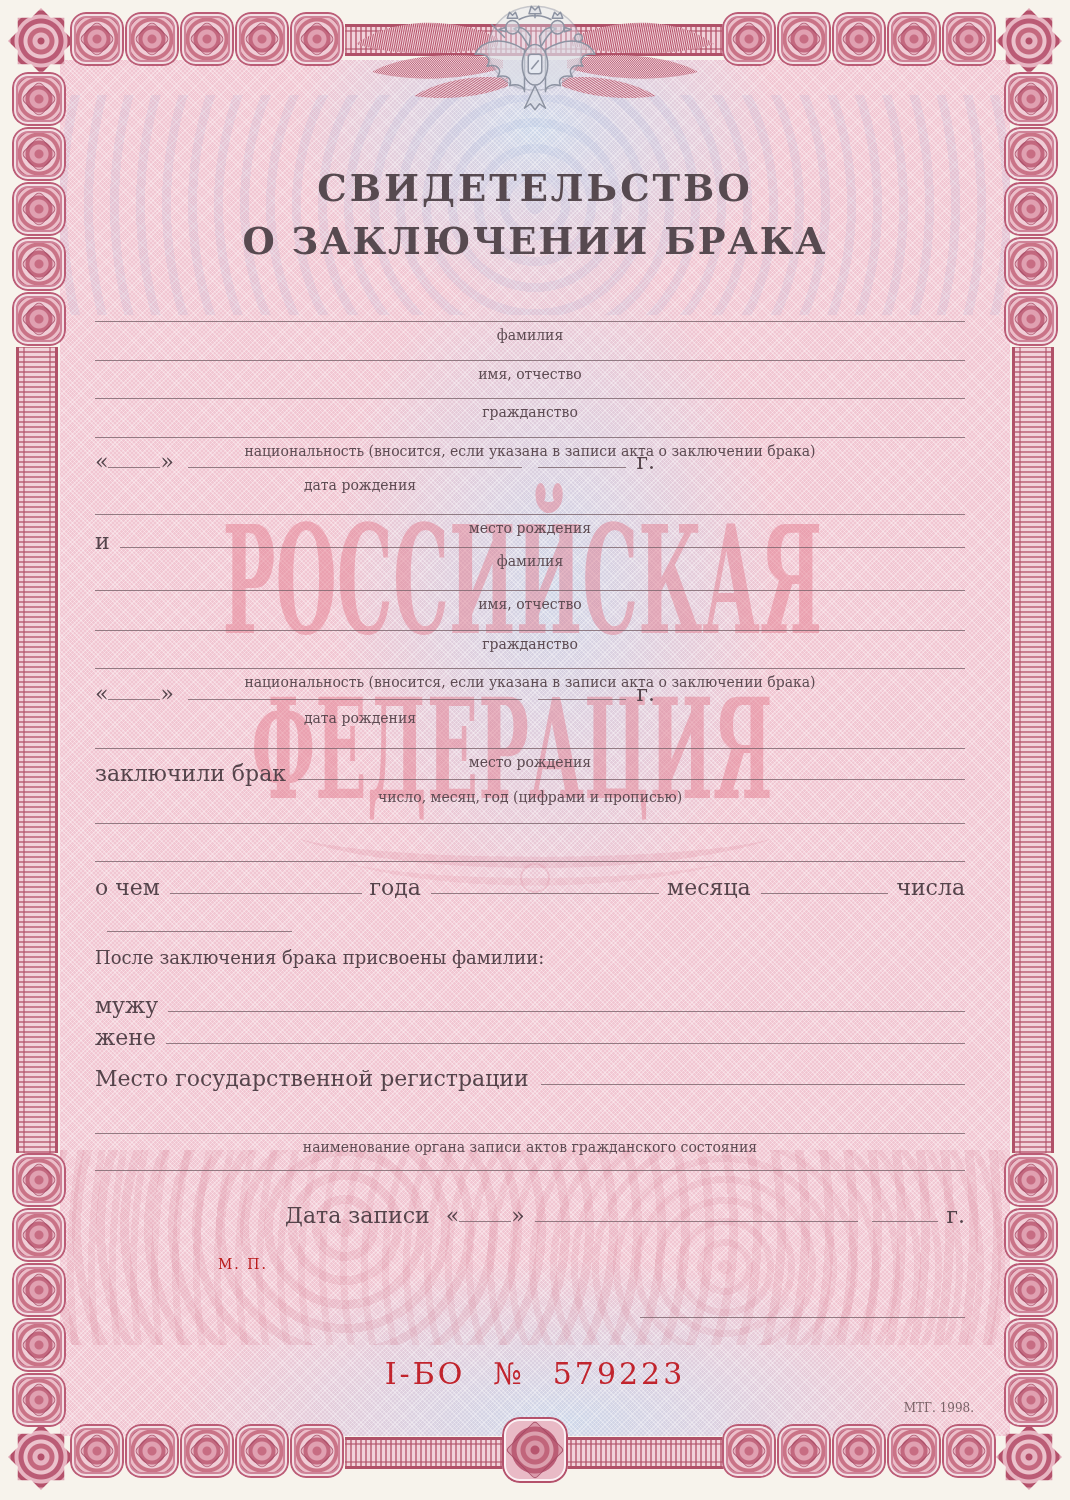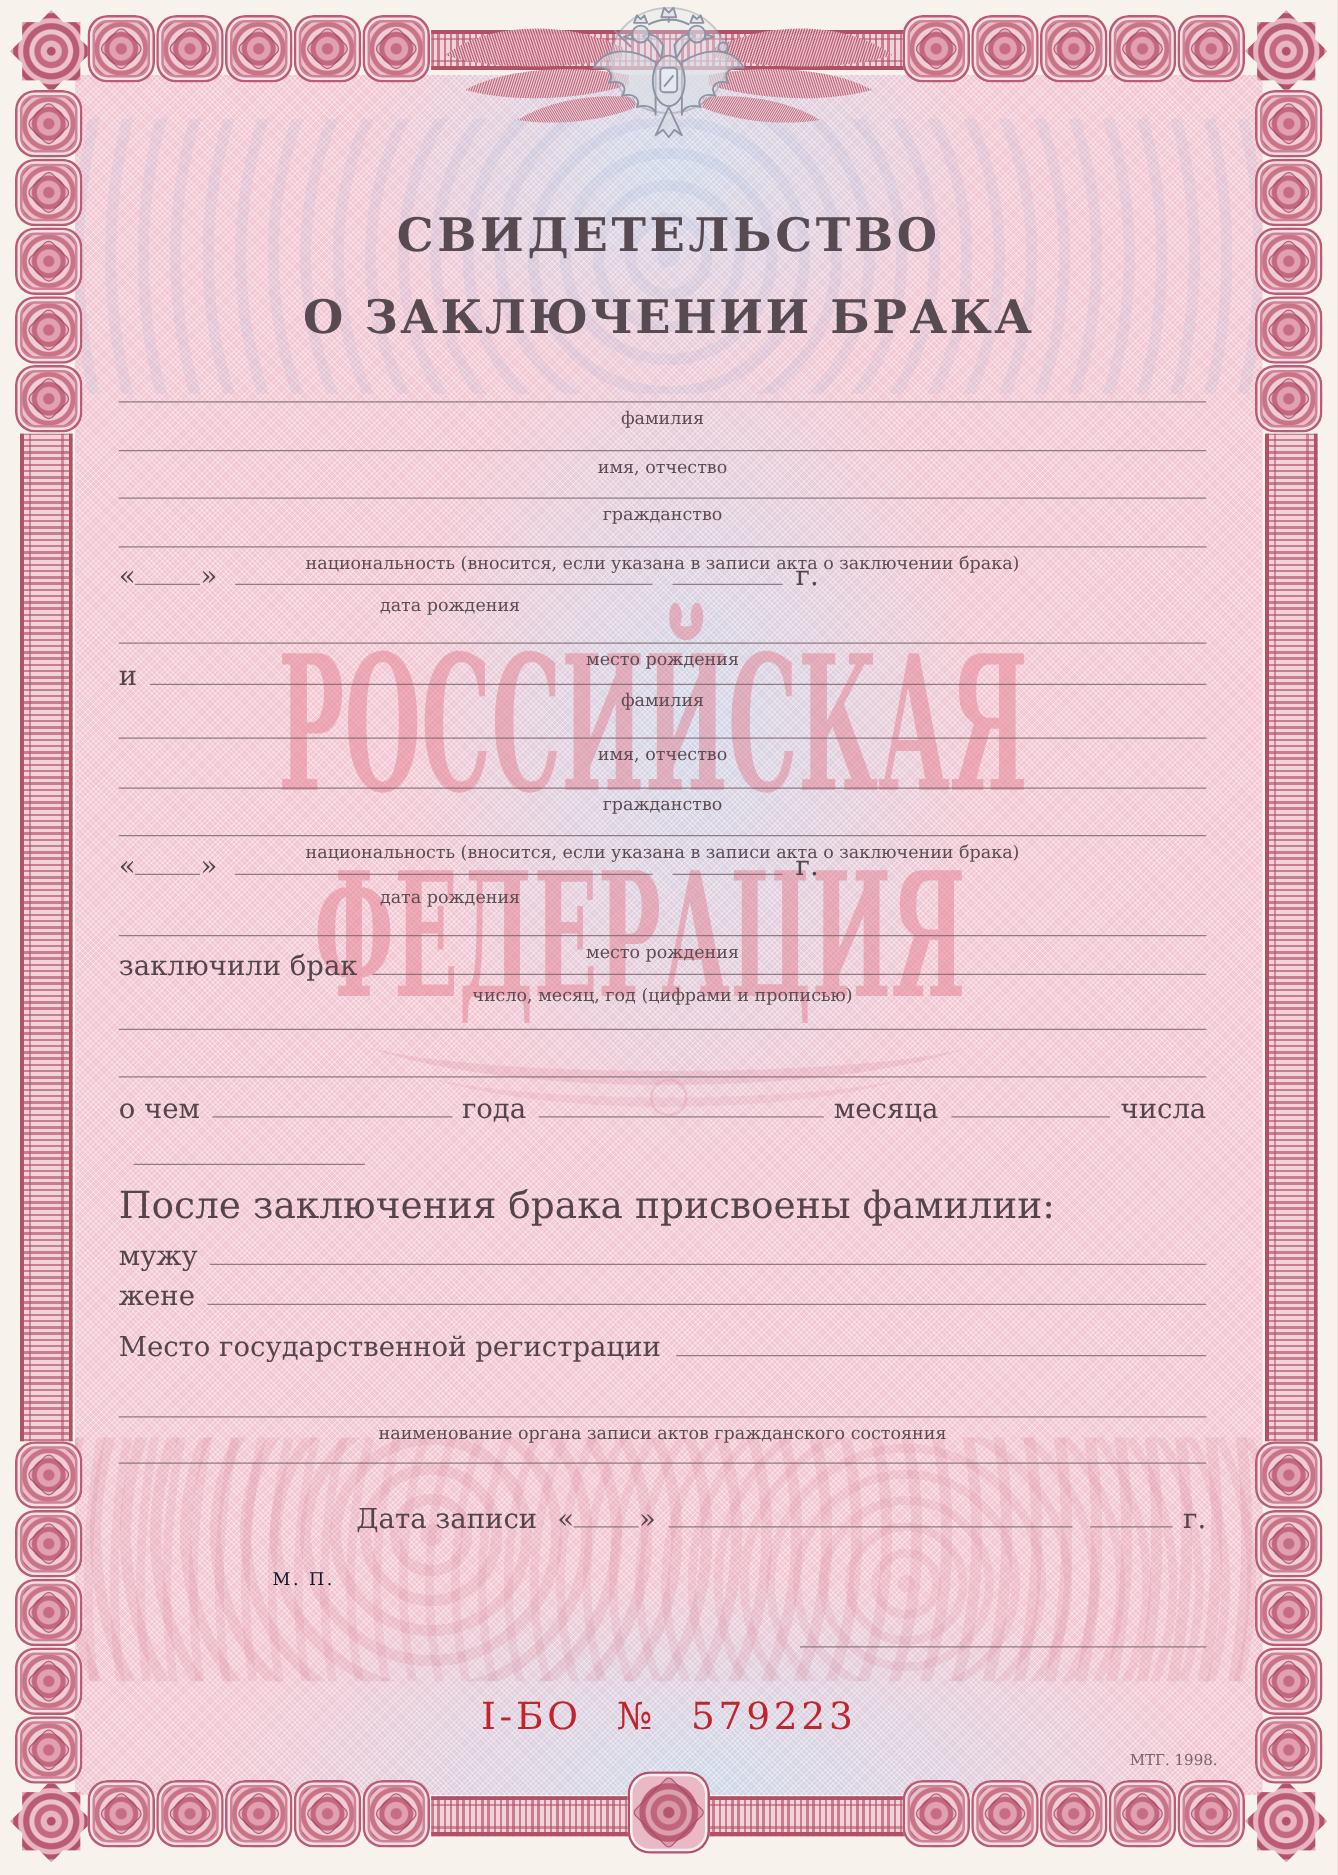--- a/index.html
+++ b/index.html
@@ -61,28 +61,28 @@
   .eagle{position:absolute;left:460px;top:2px;width:150px;height:130px;}
   
   .wm{position:absolute;left:50%;white-space:nowrap;font-weight:700;color:rgba(224,104,126,.40);
       transform-origin:center top;filter:blur(.4px);pointer-events:none;}
   .wm1{top:492px;font-size:150px;transform:translateX(-51%) scale(.47,1.0);}
   .wm2{top:668px;font-size:150px;transform:translateX(-52%) scale(.45,.92);}
   .flourish{position:absolute;left:285px;top:808px;width:500px;height:100px;opacity:.55;}
   
   .title{position:absolute;left:0;right:0;top:152px;text-align:center;color:#574a50;font-weight:700;}
   .title .t1{font-size:37px;letter-spacing:3px;margin-top:14px;}
-  .title .t2{font-size:37px;letter-spacing:2px;margin-top:21px;}
+  .title .t2{font-size:37px;letter-spacing:2px;margin-top:9px;}
   .rule{position:absolute;border-top:1px solid rgba(122,100,108,.8);height:0;}
   .flabel{position:absolute;font-size:14px;color:#5d4b52;text-align:center;}
   .frow{position:absolute;display:flex;align-items:flex-end;color:#55444b;font-size:22px;line-height:1.15;height:30px;}
   .frow .txt{white-space:nowrap;}
   .fill{border-bottom:1px solid rgba(122,100,108,.8);height:0;margin-bottom:6px;}
-  .heading{position:absolute;color:#55444b;font-size:30px;white-space:nowrap;}
-  .seal{position:absolute;left:218px;top:1256px;font-size:14px;color:#0f172a;letter-spacing:2px;}
+  .heading{position:absolute;color:#55444b;font-size:18px;white-space:nowrap;}
+  .seal{position:absolute;left:218px;top:1256px;font-size:14px;color:#b91c1c;letter-spacing:2px;}
   .signatory{position:absolute;left:288px;top:1279px;font-size:19px;line-height:25px;font-weight:700;color:#55444b;}
   .serial{position:absolute;left:0;right:0;top:1356px;display:flex;justify-content:center;gap:28px;
           color:#c1242d;font-size:30px;letter-spacing:3px;font-weight:400;}
   .printer{position:absolute;right:96px;top:1401px;font-size:12px;color:#7a6468;}
 </style>
 </head>
 <body>
 
 <div class="page">
 

